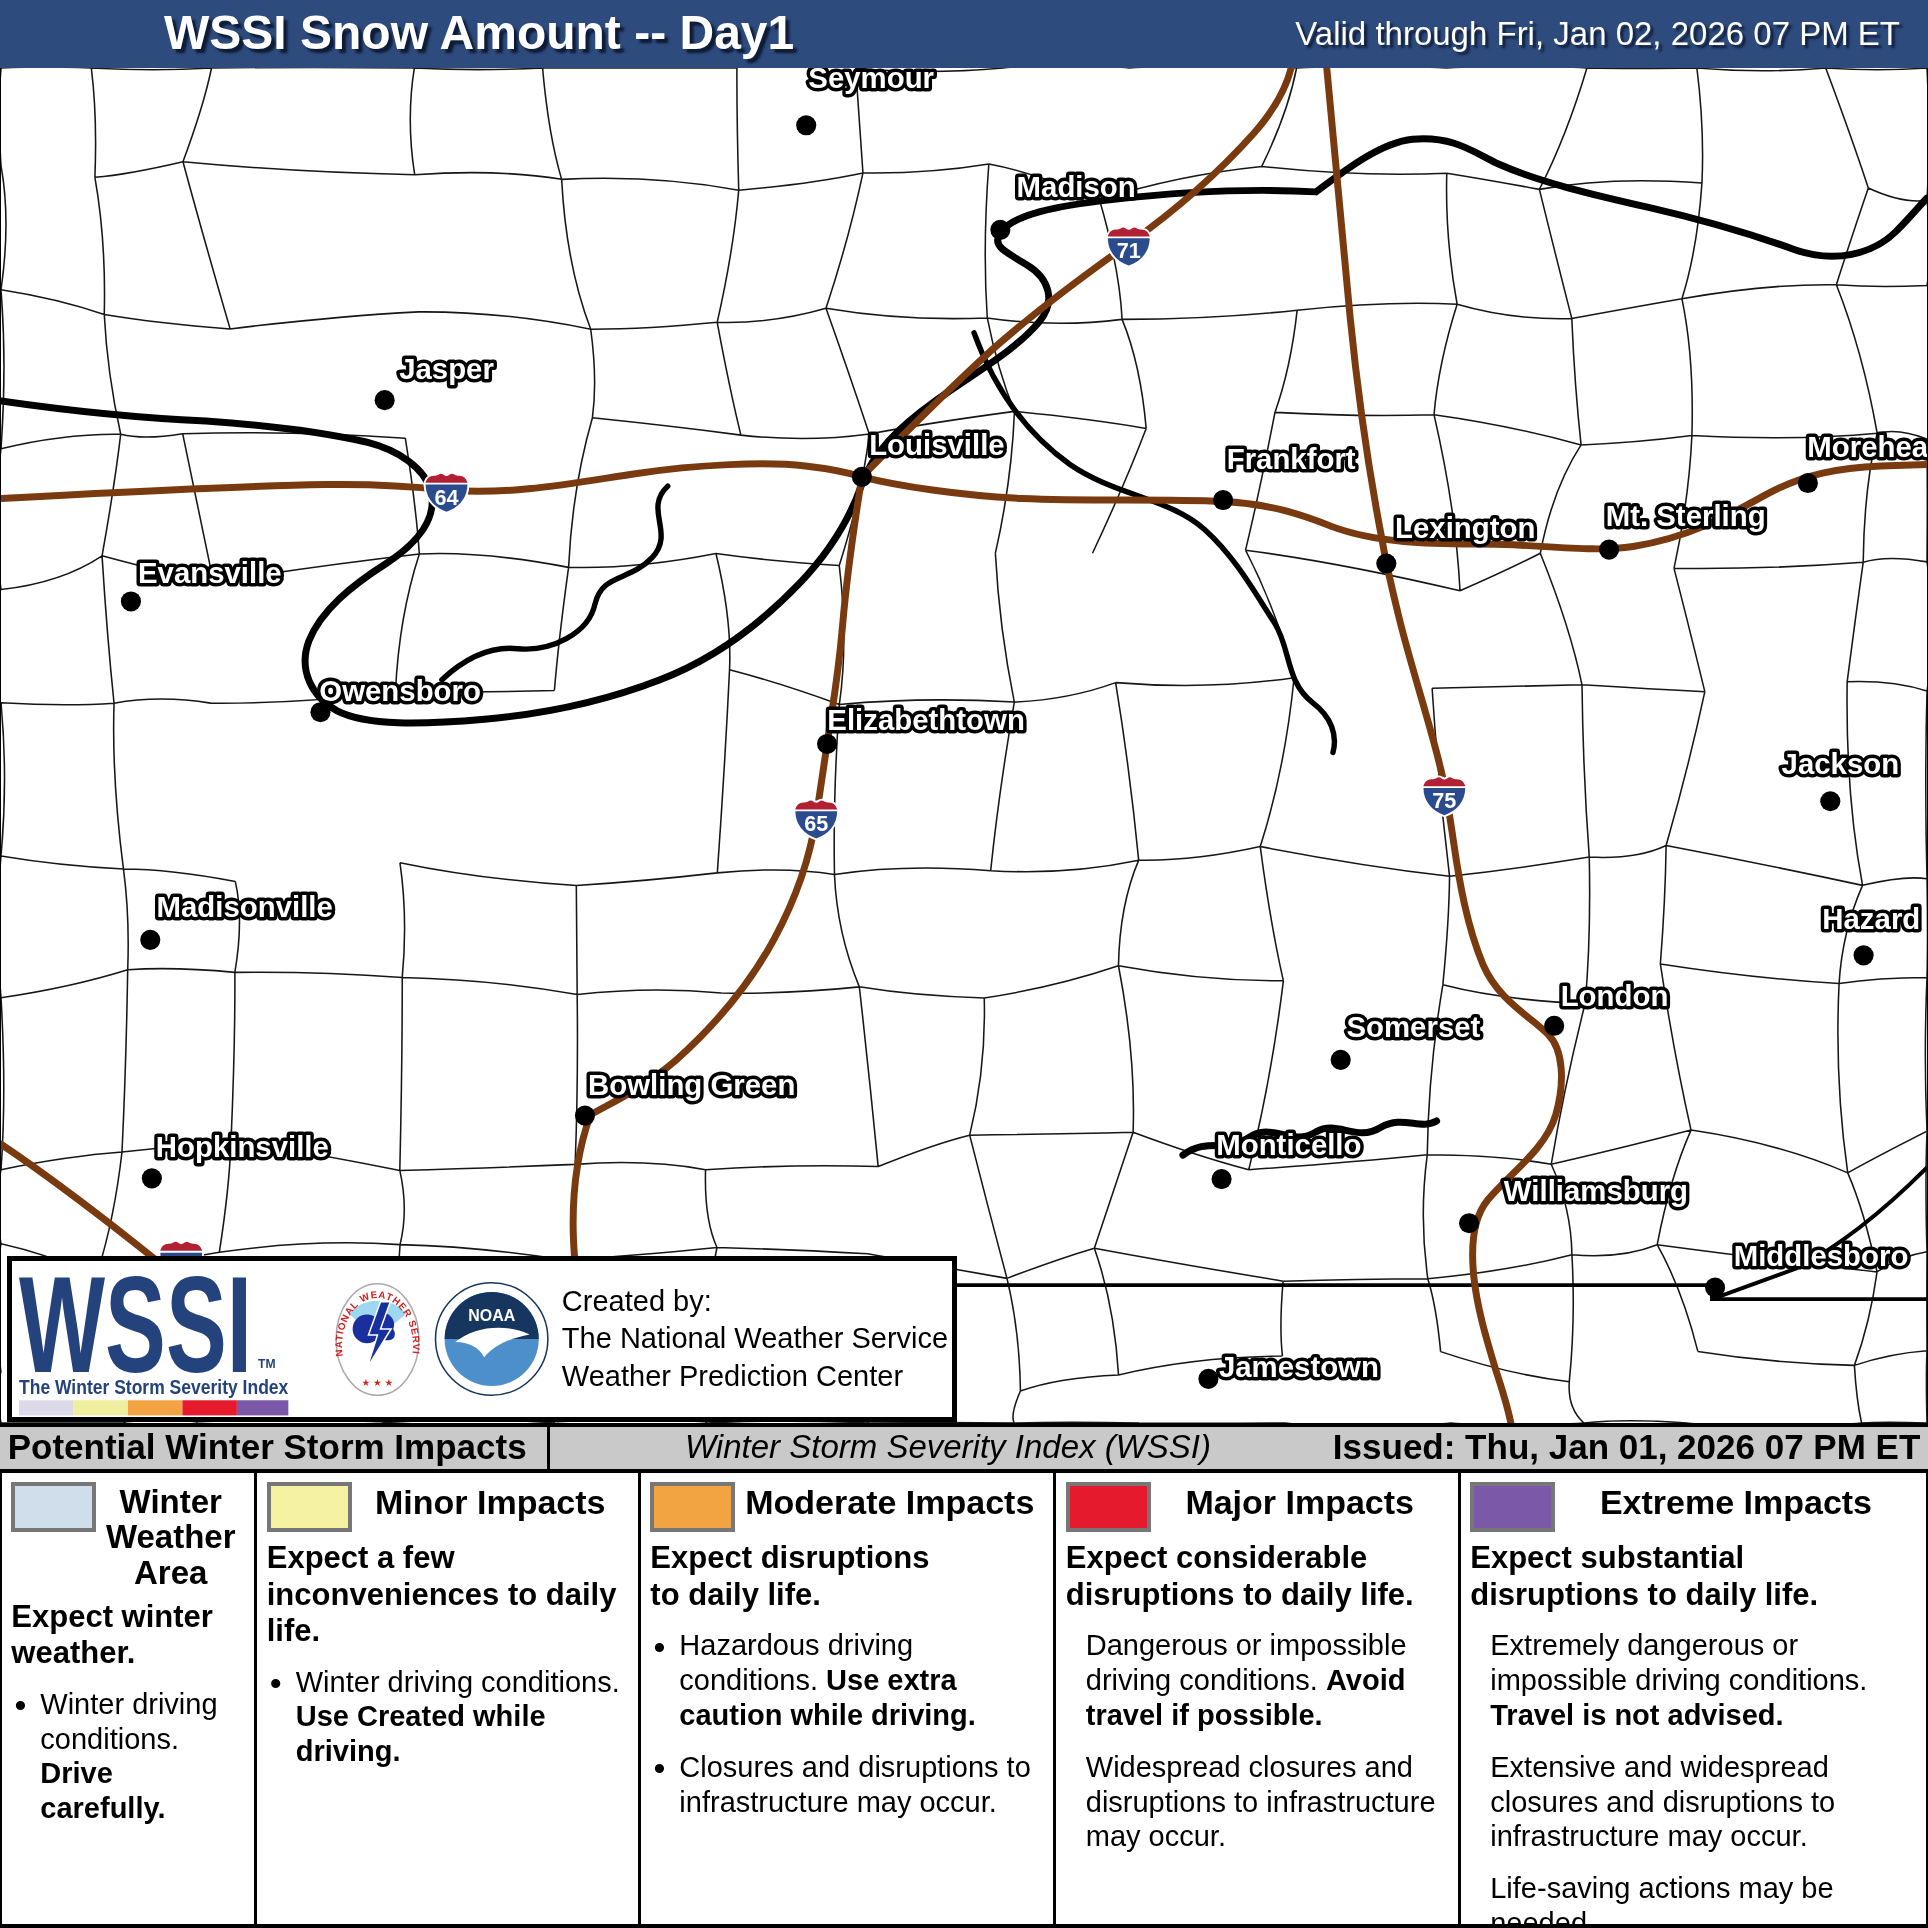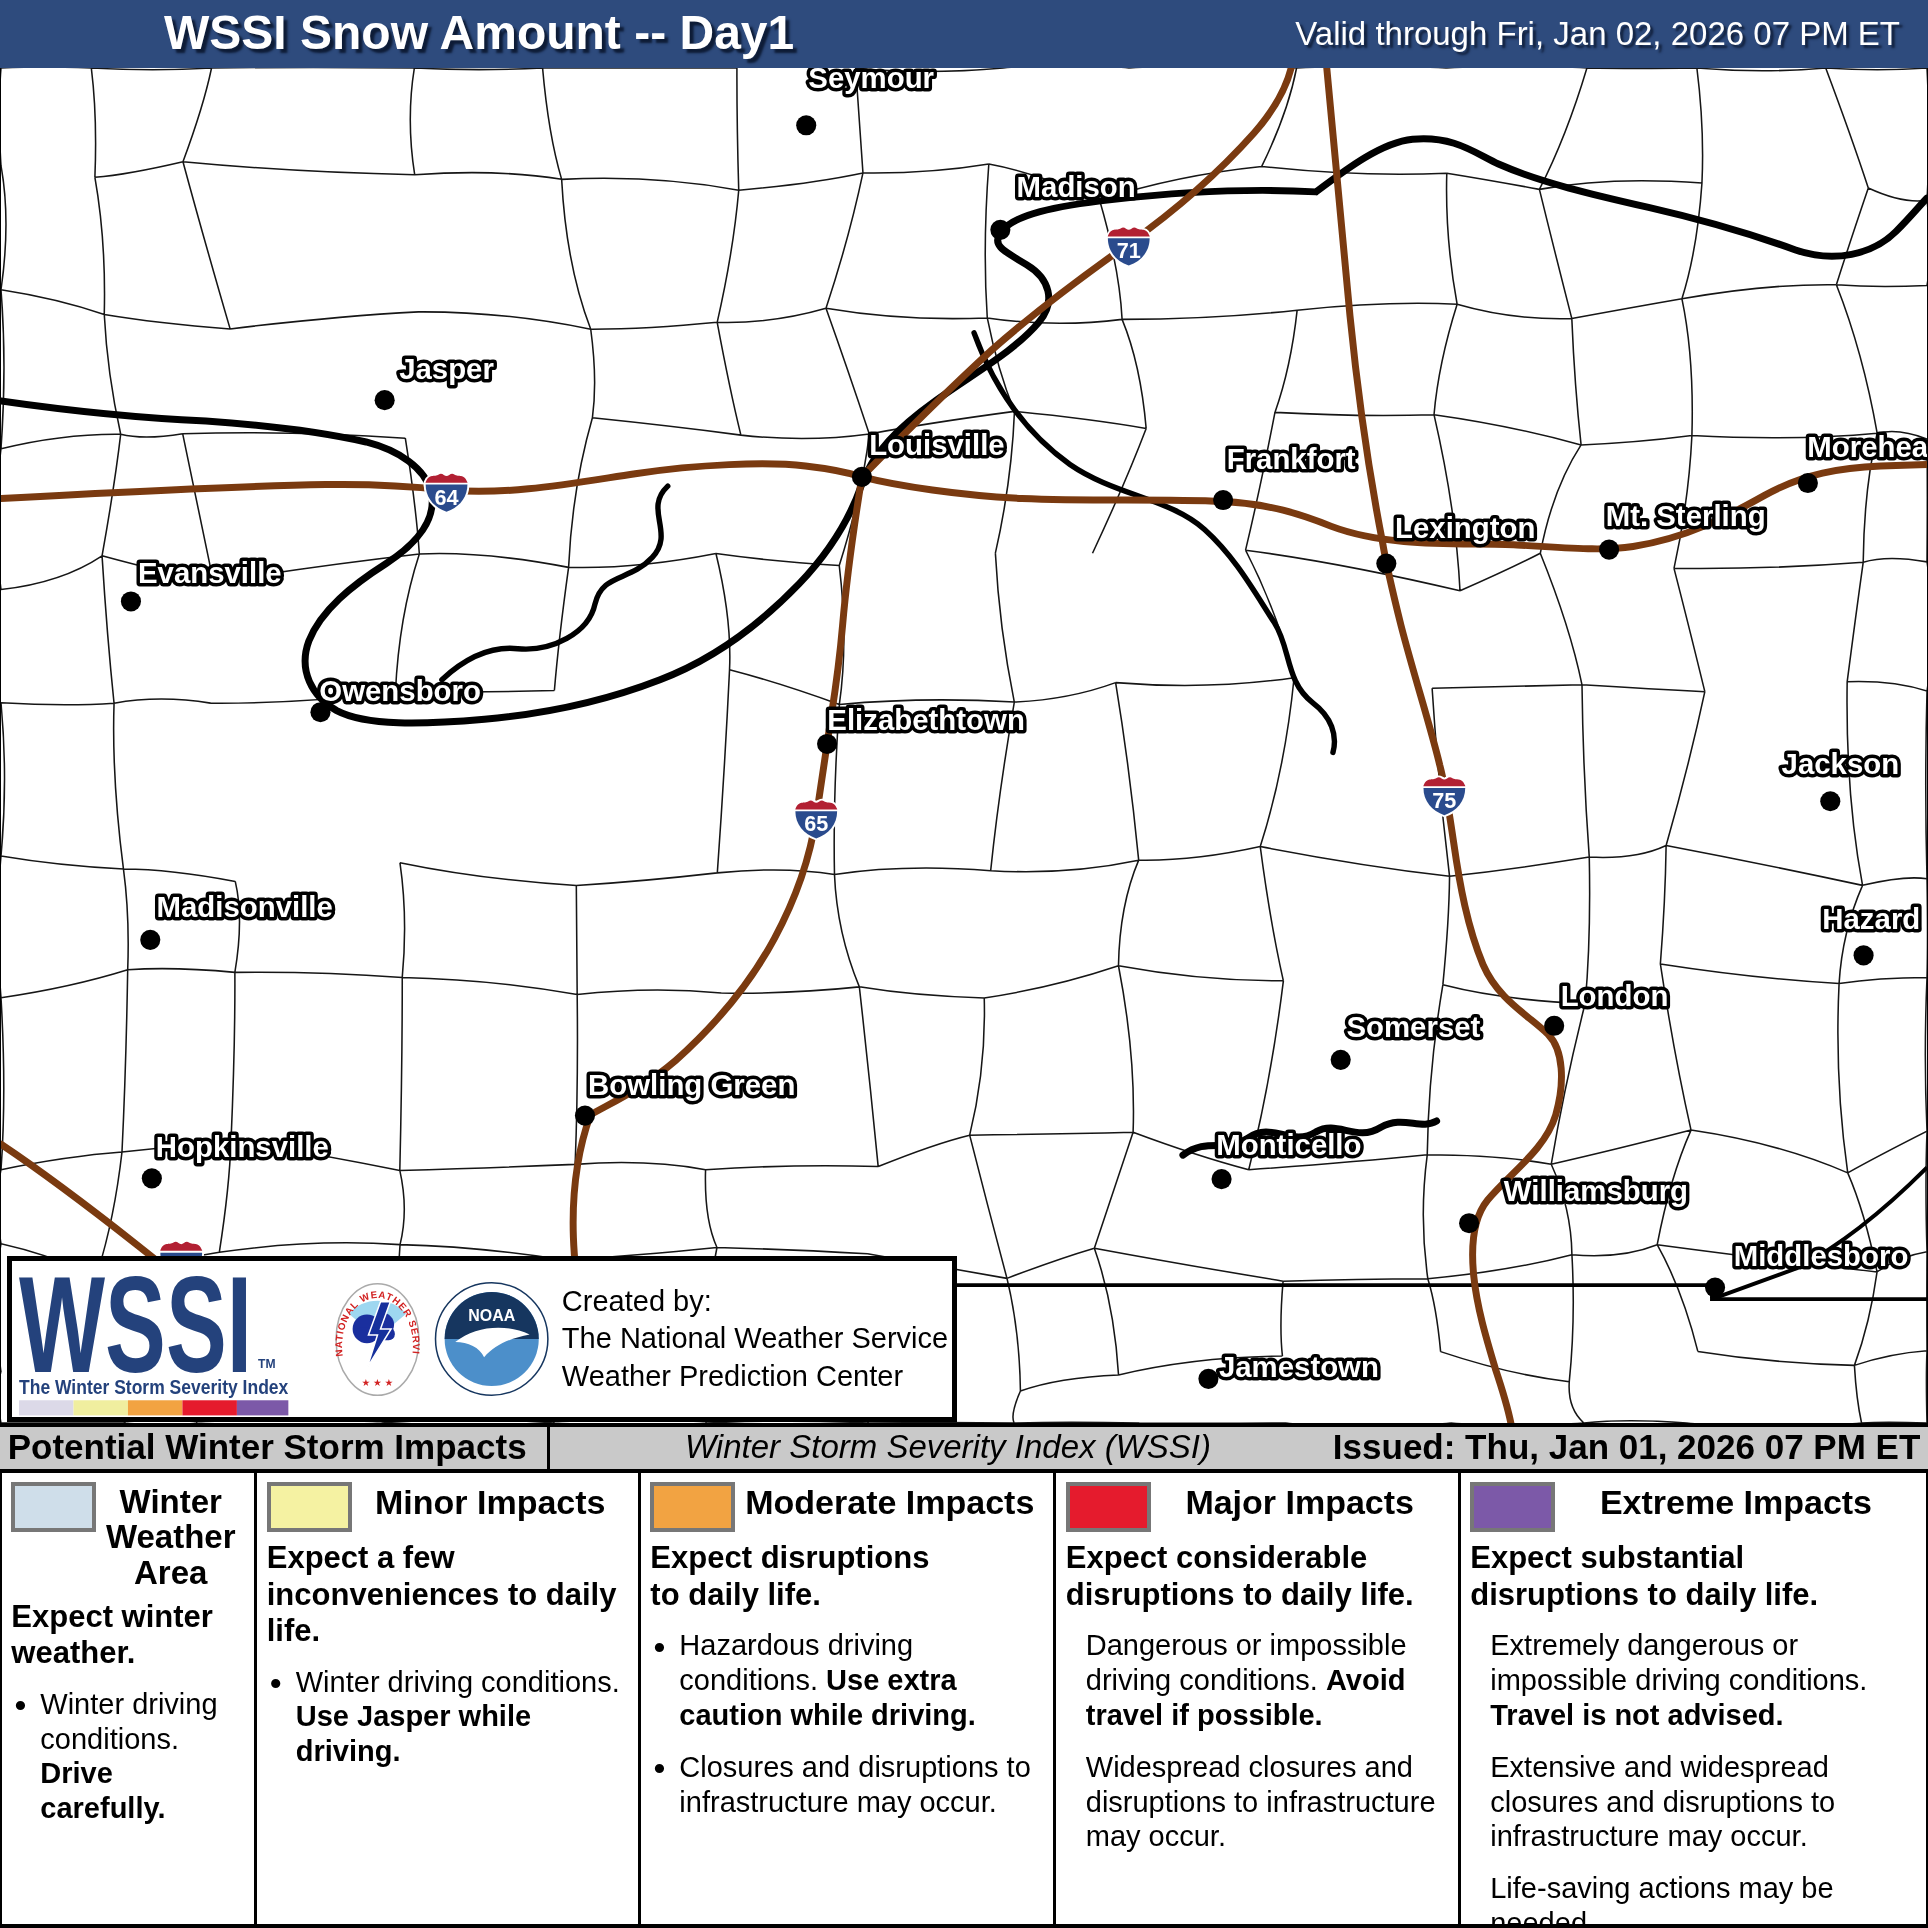--- a/index.html
+++ b/index.html
@@ -248,21 +248,21 @@
       <div class="lead">Expect winter weather.</div>
       <div class="item b"><span>Winter driving conditions. </span><b>Drive carefully.</b></div>
     </div>
 
     <div class="col" style="width:386px">
       <div class="sw-row">
         <div class="swatch" style="background: rgb(245, 242, 162);"></div>
         <div class="col-h">Minor Impacts</div>
       </div>
       <div class="lead" style="max-width:356px">Expect a few inconveniences to daily life.</div>
-      <div class="item b" style="max-width:364px"><span>Winter driving conditions. </span><b>Use Jasper while driving.</b></div>
+      <div class="item b" style="max-width:364px"><span>Winter driving conditions. </span><b>Use Created while driving.</b></div>
     </div>
 
     <div class="col" style="width:418px">
       <div class="sw-row">
         <div class="swatch" style="background: rgb(242, 163, 66);"></div>
         <div class="col-h">Moderate Impacts</div>
       </div>
       <div class="lead" style="max-width:310px">Expect disruptions to daily life.</div>
       <div class="item b" style="max-width:372px"><span>Hazardous driving conditions. </span><b>Use extra caution while driving.</b></div>
       <div class="item b" style="max-width:379px"><span>Closures and disruptions to infrastructure may occur.</span></div>

